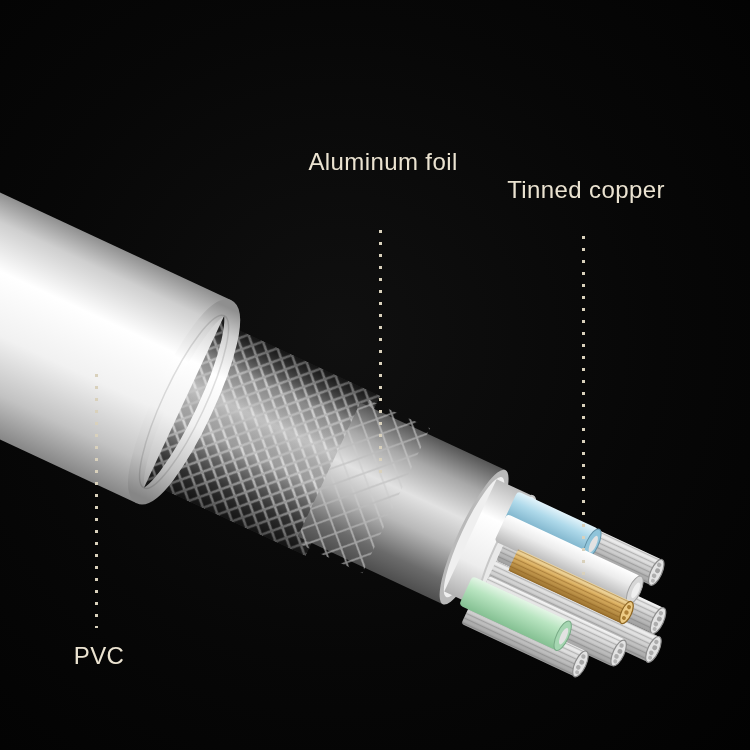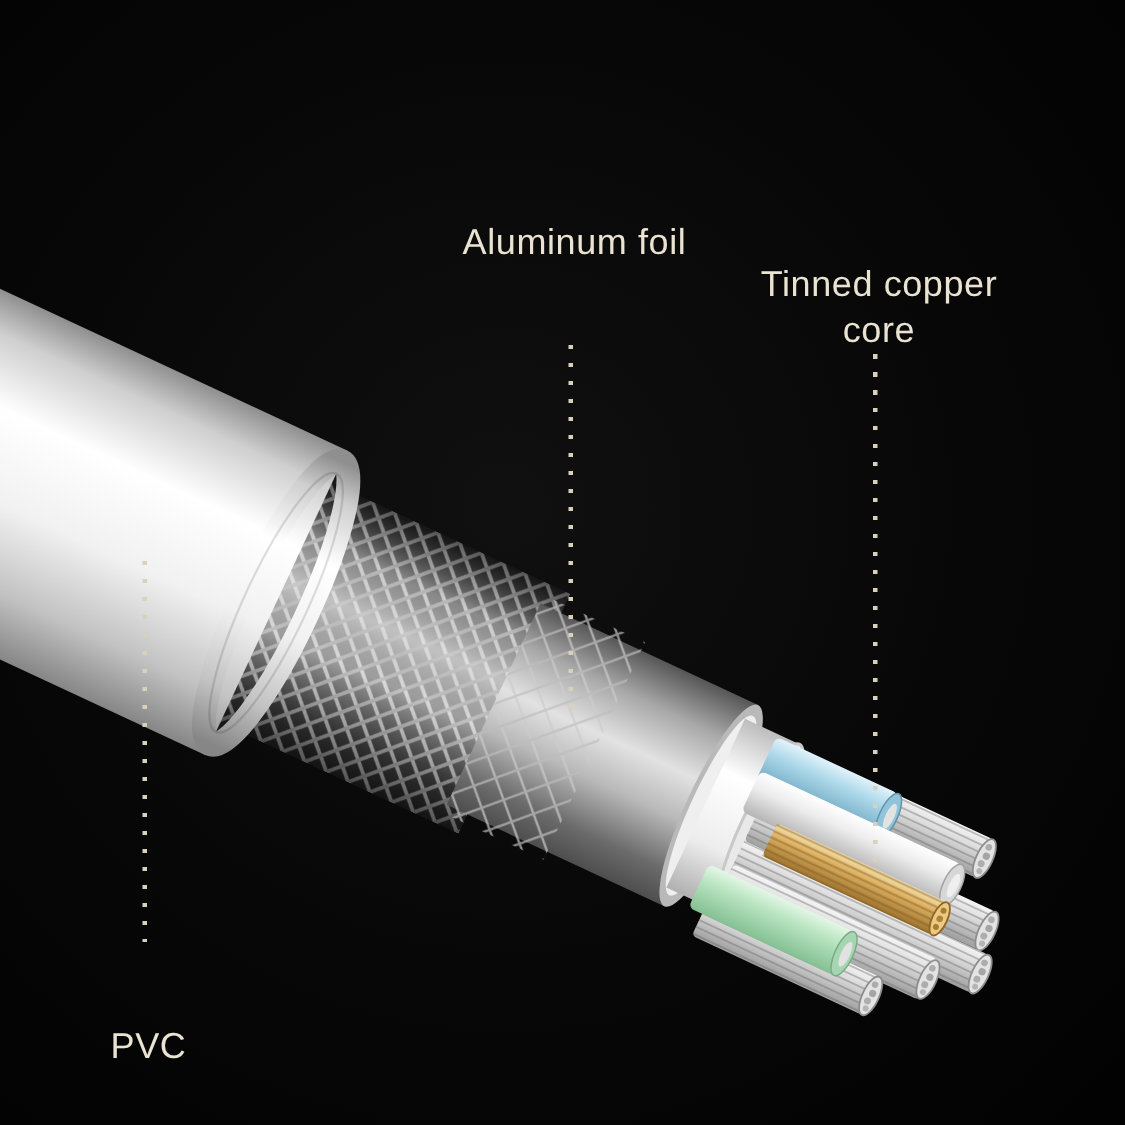--- a/index.html
+++ b/index.html
@@ -28,21 +28,21 @@
     position: absolute;
     width: 3px;
     background-image: repeating-linear-gradient(
       to bottom,
       var(--dotted-color, #d9d1bc) 0 3px,
       transparent 3px 12px
     );
   }
   #label-foil   { left: 383px; top: 146px; transform: translateX(-50%); }
   #label-copper { left: 586px; top: 158px; transform: translateX(-50%); margin-top: 16px; }
-  #label-pvc    { left: 99px;  top: 640px; transform: translateX(-50%); margin-top: 42px; }
+  #label-pvc    { left: 99px;  top: 640px; transform: translateX(-50%); }
   #line-foil    { left: 379px; top: 230px; height: 244px; }
   #line-copper  { left: 582px; top: 236px; height: 348px; }
   #line-pvc     { left: 95px;  top: 374px; height: 254px; }
 </style>
 </head>
 <body>
 
 <div class="stage">
 
   <svg class="art" width="750" height="750" viewBox="0 0 750 750">
@@ -215,21 +215,20 @@
     </g>
   </svg>
 
   <div class="callout" id="label-foil">
     <span>Aluminum foil</span>
   </div>
   <div class="dotline" id="line-foil"></div>
 
   <div class="callout" id="label-copper">
     <span>Tinned copper</span>
-    <span>core</span>
   </div>
   <div class="dotline" id="line-copper"></div>
 
   <div class="dotline" id="line-pvc"></div>
   <div class="callout" id="label-pvc">
     <span>PVC</span>
   </div>
 
 </div>
 

